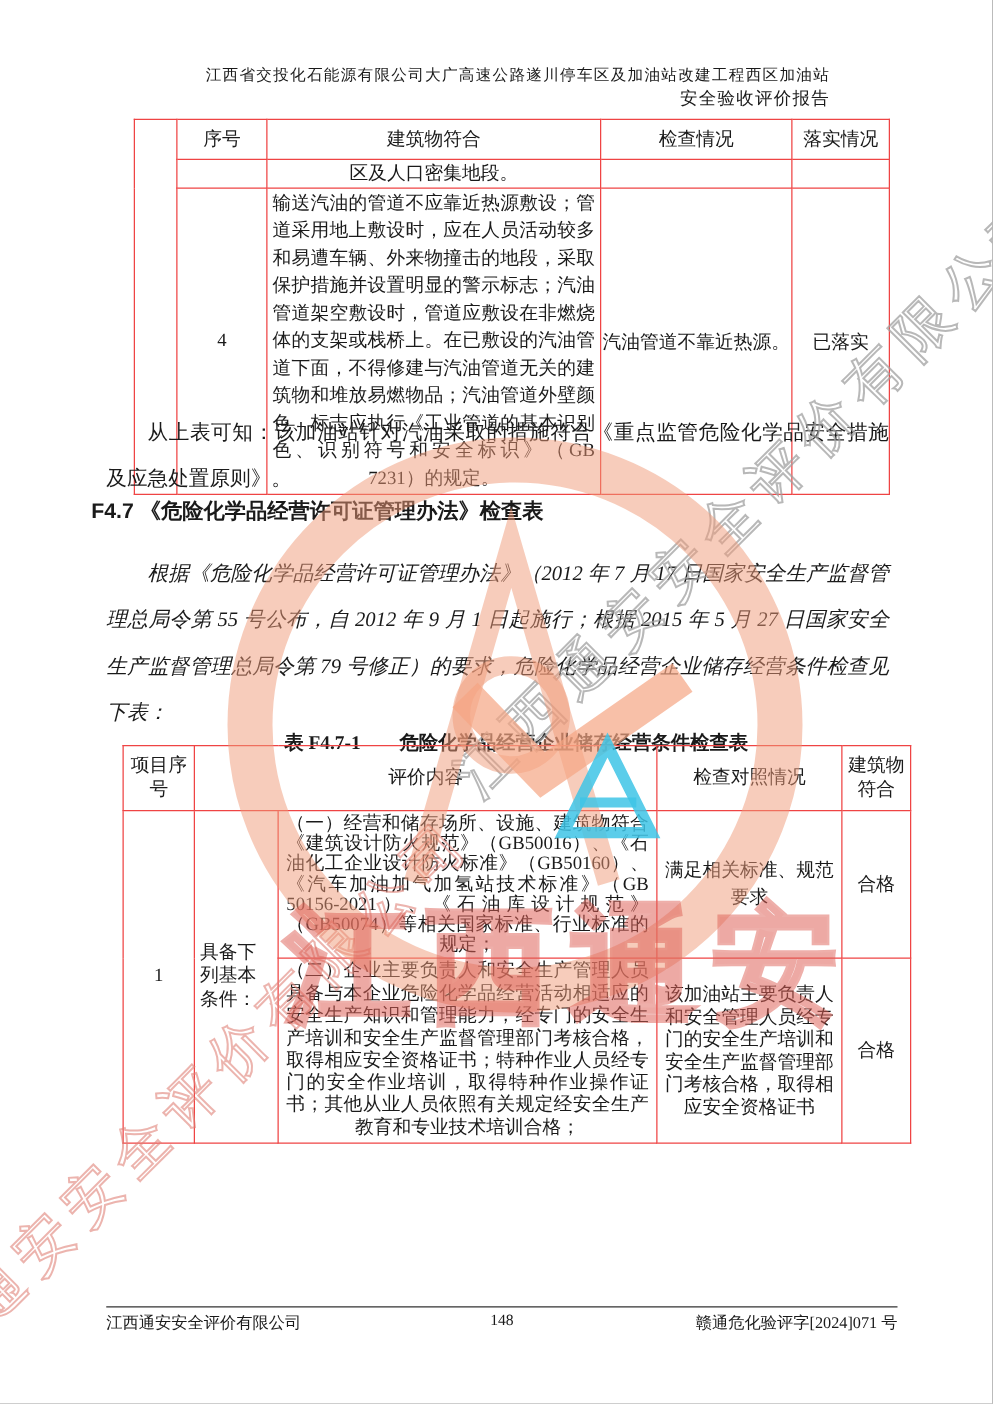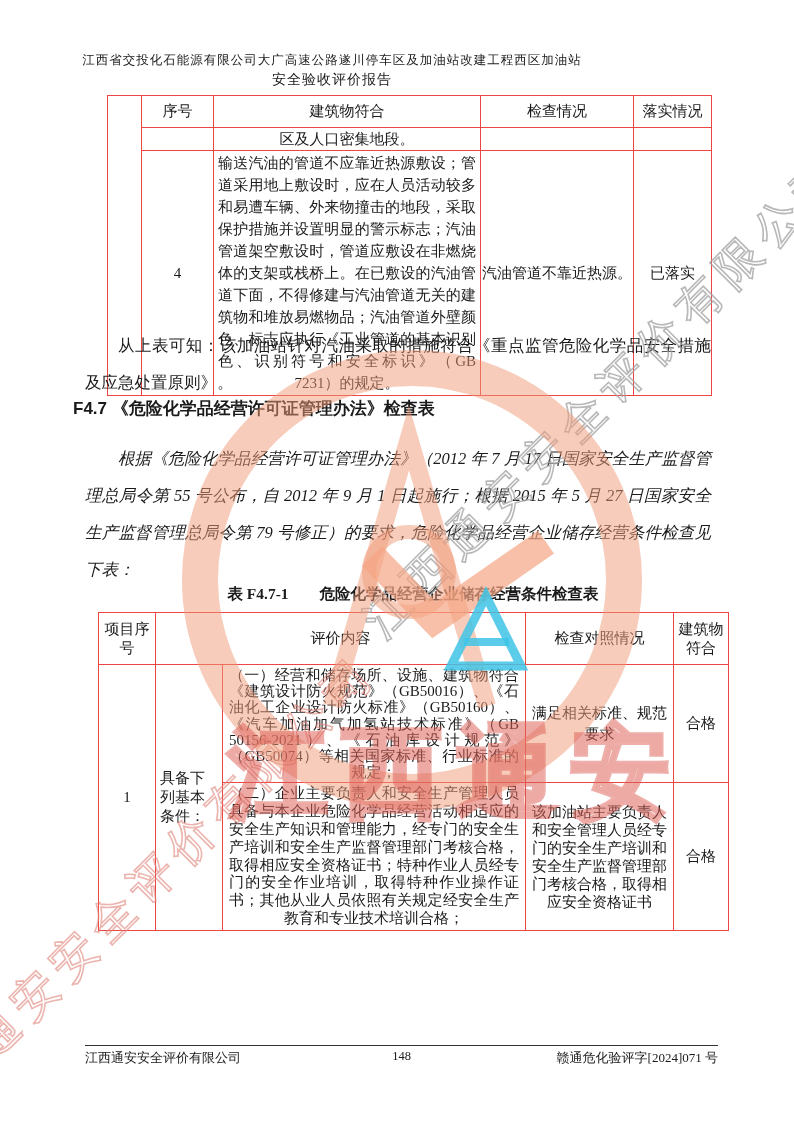--- a/index.html
+++ b/index.html
@@ -4,40 +4,40 @@
 <style>
   * { margin:0; padding:0; box-sizing:border-box; }
   html,body { background:#888; }
   .page {
     position:relative; width:794px; height:1123px; margin:0 auto;
     background:#ffffff; overflow:hidden;
     font-family:"Liberation Serif","DejaVu Serif",serif;
     color:#1a1a1a;
   }
   
-  .doc-header { position:absolute; top:51px; left:0; width:664px; text-align:center; }
+  .doc-header { position:absolute; top:51px; left:0; width:664px; text-align:right; }
   .doc-header .h1 { font-size:12.5px; line-height:19px; letter-spacing:1px; }
   .doc-header .h2 { font-size:14px; line-height:19px; letter-spacing:1px; }
 
   
   table { border-collapse:collapse; table-layout:fixed; }
   td,th { border:1px solid #ef4444; font-weight:normal; vertical-align:middle;
           font-size:15px; overflow:hidden; }
 
   .t1 { position:absolute; left:107px; top:95px; width:604px; }
   .t1 .r-head { height:32px; }
   .t1 .r-cont { height:23px; }
   .t1 .r-main { height:176px; }
   .t1 th { text-align:center; }
   .t1 .cell-center { text-align:center; }
   .t1 .cell-measure { text-align:justify; text-align-last:center;
        line-height:22px; padding:1px 4px; }
   .t1 .cell-cont { text-align:center; line-height:22px; }
 
-  .t2 { position:absolute; left:98px; top:612px; width:630px; }
+  .t2 { position:absolute; left:98px; top:596px; width:630px; }
   .t2 .r-head { height:52px; }
   .t2 .r-a { height:99px; }
   .t2 .r-b { height:127px; }
   .t2 th { text-align:center; line-height:19px; padding:0 2px; }
   .t2 .cell-itemno { text-align:center; }
   .t2 .cell-label { text-align:left; padding:0 4px; line-height:19px; }
   .t2 .cell-content { text-align:justify; text-align-last:center;
        padding:2px 6px; }
   .t2 .r-a .cell-content { line-height:16.2px; }
   .t2 .r-b .cell-content { line-height:17.8px; }

